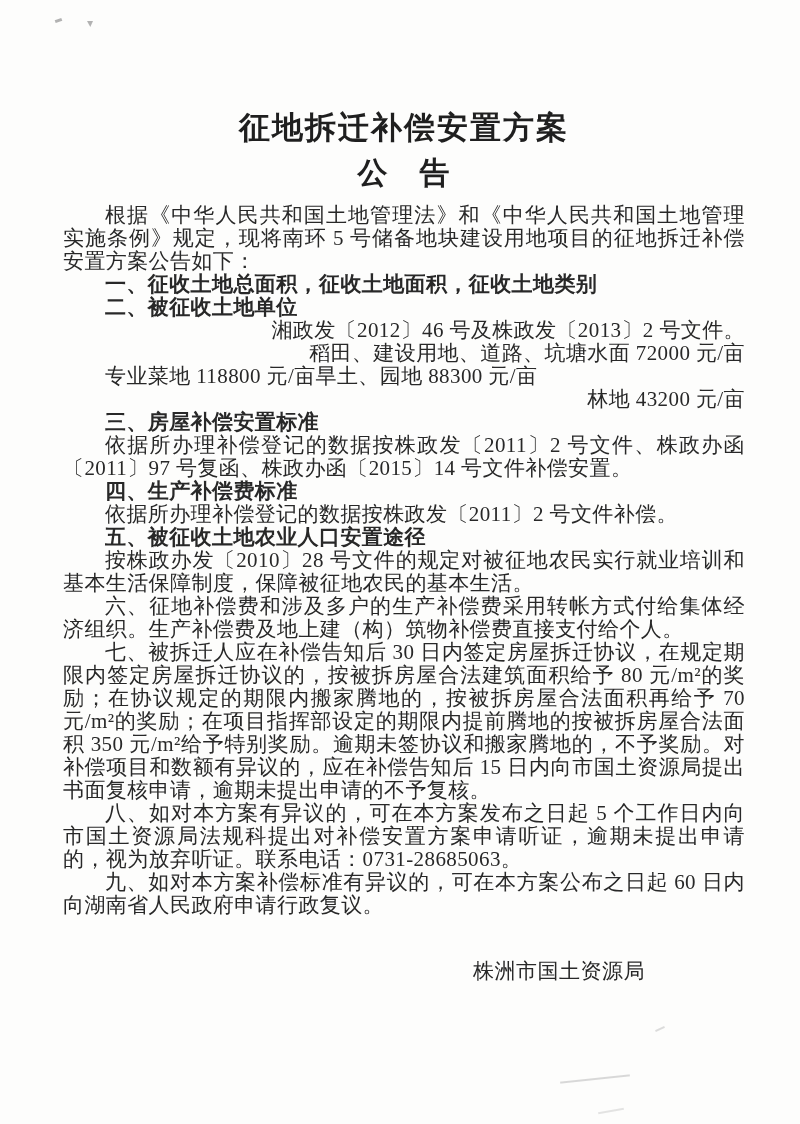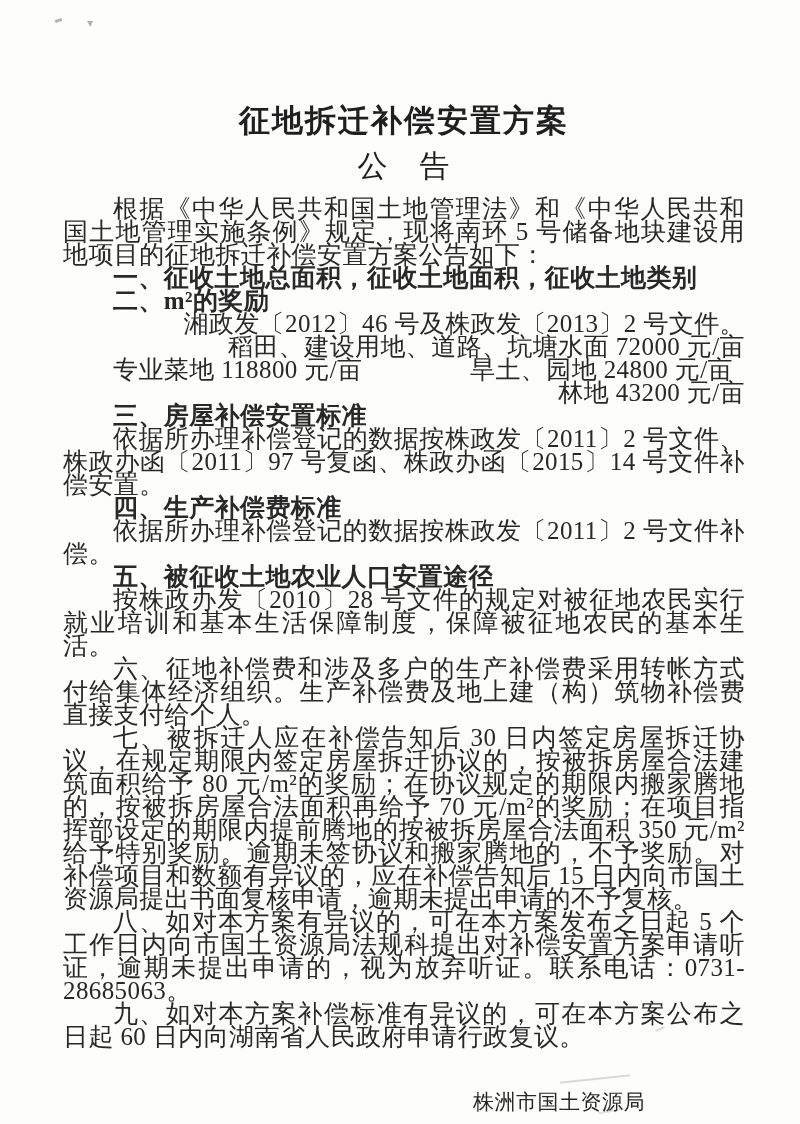--- a/index.html
+++ b/index.html
@@ -12,63 +12,63 @@
     width: 800px;
     height: 1124px;
     background: #fdfdfc;
     overflow: hidden;
     font-family: "Liberation Serif", "DejaVu Serif", serif;
     color: #282828;
   }
   .content {
     position: absolute;
     left: 63px;
-    top: 5px;
+    top: 12px;
     width: 682px;
   }
   .title {
     margin: 0;
     padding-top: 97px;
     font-size: 31px;
     line-height: 38px;
     font-weight: bold;
     letter-spacing: 2px;
     text-align: center;
     color: #1f1f1f;
   }
   .subtitle {
     margin: 8px 0 0 0;
     font-size: 30px;
     line-height: 36px;
-    font-weight: normal;
+    font-weight: bold;
     letter-spacing: 1px;
     text-align: center;
     color: #1f1f1f;
   }
   .body {
     margin-top: 13px;
-    font-size: 25px;
+    font-size: 21px;
     line-height: 23px;
     letter-spacing: 0.4px;
     text-align: justify;
   }
   .body p {
     margin: 0;
     text-indent: 2em;
   }
   .heading {
     font-weight: bold;
     text-align: left;
   }
   .line {
     text-align: right;
   }
   .rate-row {
     display: flex;
-    justify-content: space-between;
+    justify-content: flex-start;
     padding-left: 2em;
     padding-right: 12px;
   }
   .signature {
     margin: 41px 100px 0 auto;
     width: fit-content;
     text-align: right;
     font-size: 21px;
     line-height: 27px;
     letter-spacing: 0.5px;
@@ -97,26 +97,26 @@
   <div class="artifact a5"></div>
 
   <div class="content">
 
     <h1 class="title">征地拆迁补偿安置方案</h1>
     <h2 class="subtitle">公　告</h2>
 
     <div class="body">
       <p class="para">根据《中华人民共和国土地管理法》和《中华人民共和国土地管理实施条例》规定，现将南环 5 号储备地块建设用地项目的征地拆迁补偿安置方案公告如下：</p>
       <p class="heading">一、征收土地总面积，征收土地面积，征收土地类别</p>
-      <p class="heading">二、m²的奖励</p>
+      <p class="heading">二、被征收土地单位</p>
       <p class="line">湘政发〔2012〕46 号及株政发〔2013〕2 号文件。</p>
       <p class="line">稻田、建设用地、道路、坑塘水面 72000 元/亩</p>
       <div class="rate-row">
         <span>专业菜地 118800 元/亩</span>
-        <span>旱土、园地 24800 元/亩</span>
+        <span>旱土、园地 88300 元/亩</span>
       </div>
       <p class="line">林地 43200 元/亩</p>
       <p class="heading">三、房屋补偿安置标准</p>
       <p class="para">依据所办理补偿登记的数据按株政发〔2011〕2 号文件、株政办函〔2011〕97 号复函、株政办函〔2015〕14 号文件补偿安置。</p>
       <p class="heading">四、生产补偿费标准</p>
       <p class="para">依据所办理补偿登记的数据按株政发〔2011〕2 号文件补偿。</p>
       <p class="heading">五、被征收土地农业人口安置途径</p>
       <p class="para">按株政办发〔2010〕28 号文件的规定对被征地农民实行就业培训和基本生活保障制度，保障被征地农民的基本生活。</p>
       <p class="para">六、征地补偿费和涉及多户的生产补偿费采用转帐方式付给集体经济组织。生产补偿费及地上建（构）筑物补偿费直接支付给个人。</p>
       <p class="para">七、被拆迁人应在补偿告知后 30 日内签定房屋拆迁协议，在规定期限内签定房屋拆迁协议的，按被拆房屋合法建筑面积给予 80 元/m²的奖励；在协议规定的期限内搬家腾地的，按被拆房屋合法面积再给予 70 元/m²的奖励；在项目指挥部设定的期限内提前腾地的按被拆房屋合法面积 350 元/m²给予特别奖励。逾期未签协议和搬家腾地的，不予奖励。对补偿项目和数额有异议的，应在补偿告知后 15 日内向市国土资源局提出书面复核申请，逾期未提出申请的不予复核。</p>

